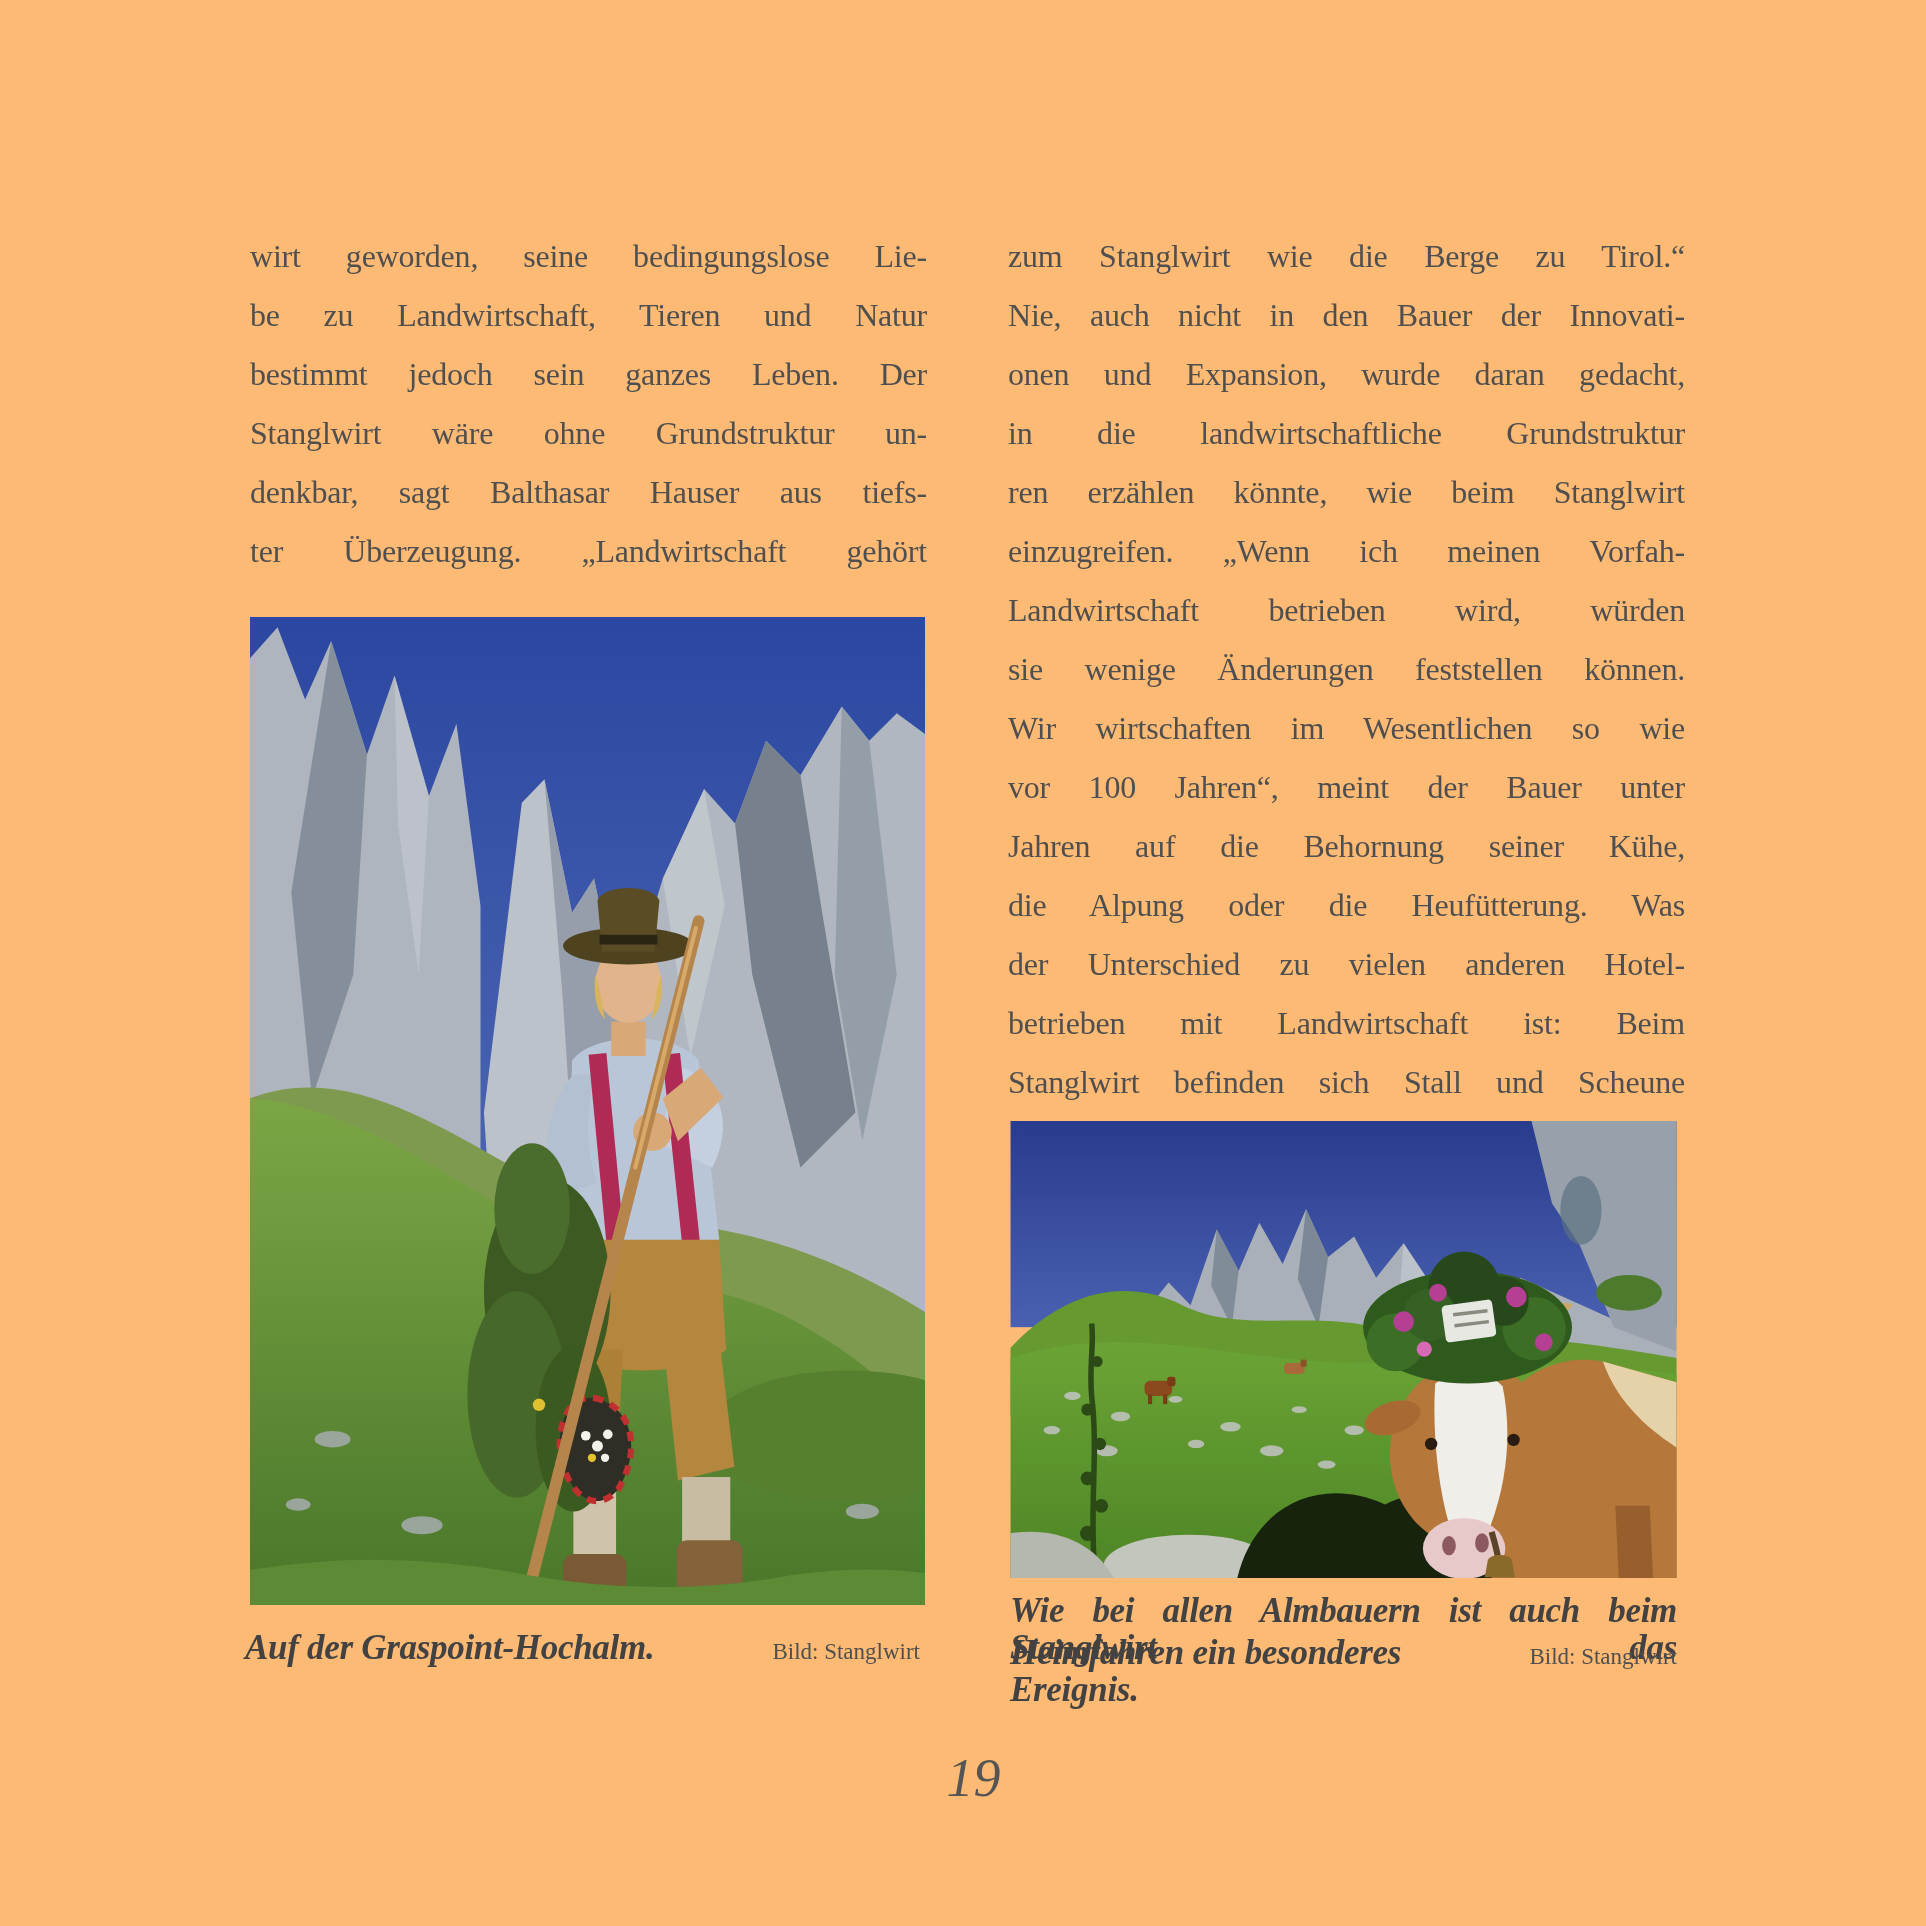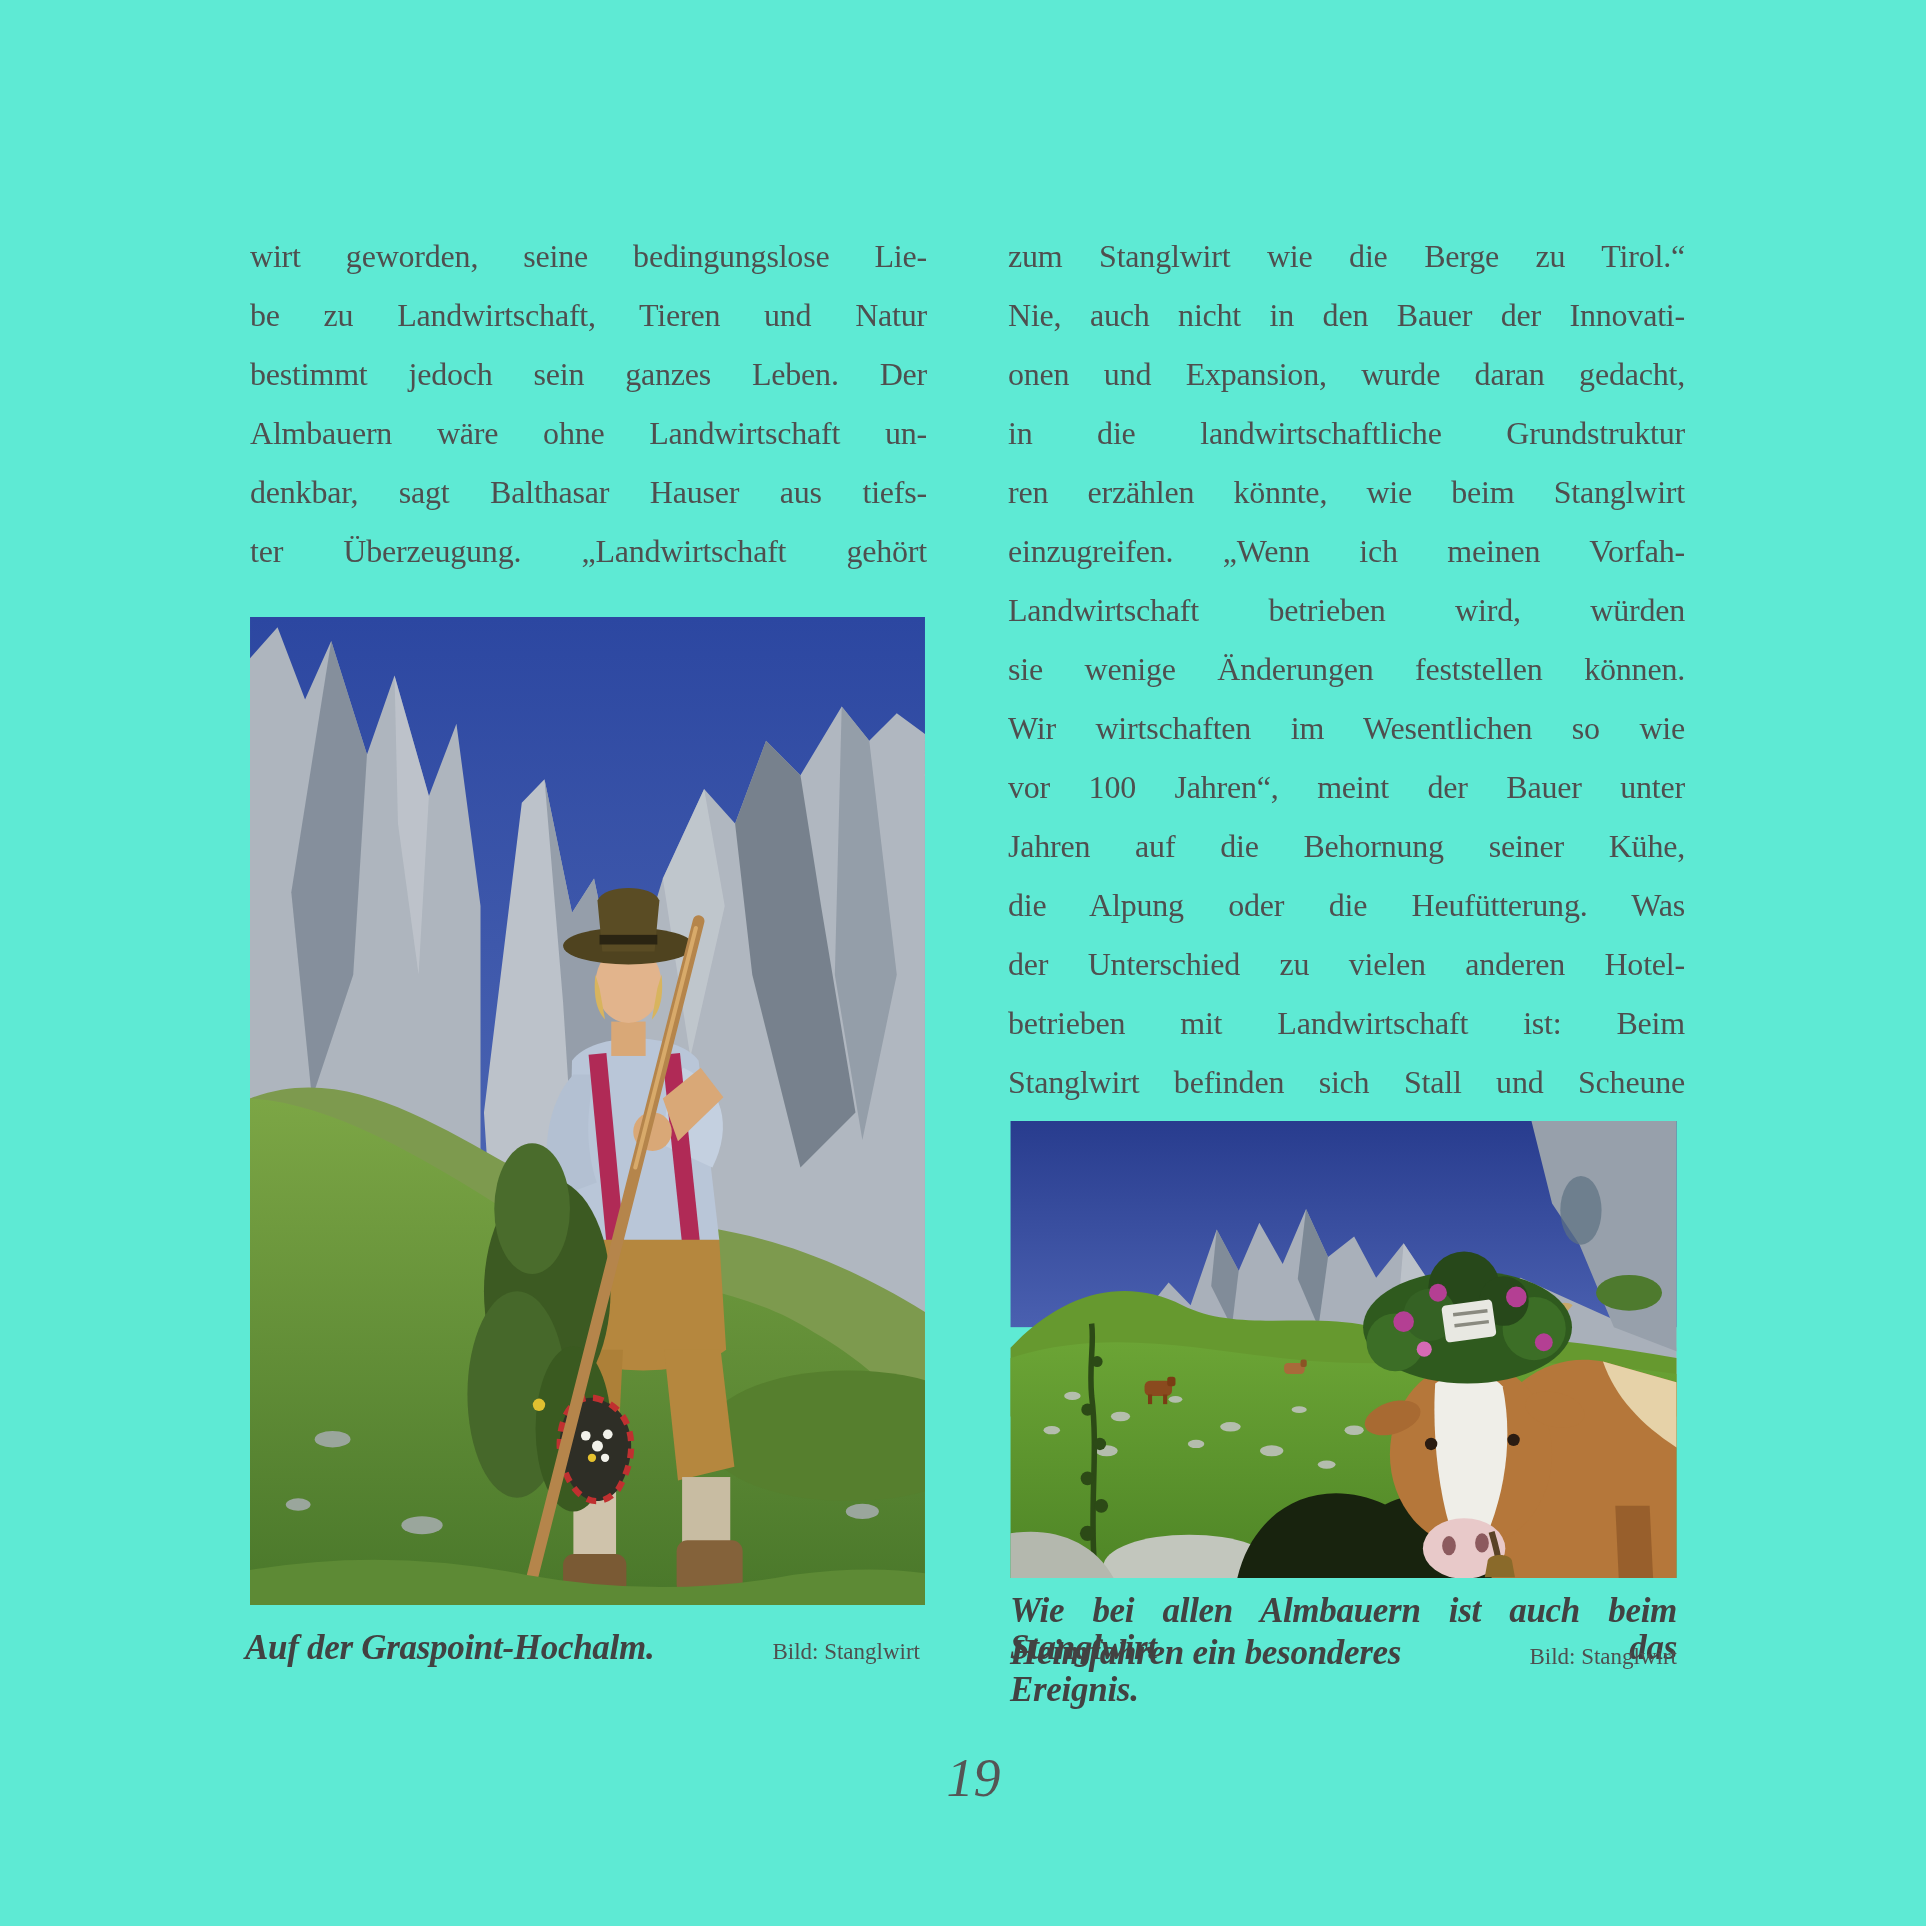--- a/index.html
+++ b/index.html
@@ -1,16 +1,16 @@
 <!DOCTYPE html>
 <html style="font-size:11px"><head>
 <meta charset="utf-8">
 <style>
   html,body{margin:0;padding:0;background:#ffffff;}
-  .page{position:relative;width:1926px;height:1926px;background:#5eead4;overflow:hidden;
+  .page{position:relative;width:1926px;height:1926px;background:#fdba74;overflow:hidden;
         font-family:"Liberation Serif","DejaVu Serif",serif;color:#4d4d4d;}
   .column{position:absolute;top:227px;width:677px;}
   .col-left{left:250px;}
   .col-right{left:1008px;}
   .line{font-size:32px;line-height:59px;text-align:justify;text-align-last:justify;
         letter-spacing:-0.2px;color:#4f4f4f;}
   figure{margin:0;padding:0;position:absolute;}
   .fig-left{left:250px;top:617px;width:675px;height:988px;}
   .fig-right{left:1010px;top:1121px;width:667px;height:457px;}
   svg{display:block;}
@@ -27,21 +27,21 @@
 </style>
 </head>
 <body>
 
 <div class="page">
 
   <div class="column col-left">
     <div class="line">wirt geworden, seine bedingungslose Lie-</div>
     <div class="line">be zu Landwirtschaft, Tieren und Natur</div>
     <div class="line">bestimmt jedoch sein ganzes Leben. Der</div>
-    <div class="line">Almbauern wäre ohne Landwirtschaft un-</div>
+    <div class="line">Stanglwirt wäre ohne Grundstruktur un-</div>
     <div class="line">denkbar, sagt Balthasar Hauser aus tiefs-</div>
     <div class="line">ter Überzeugung. „Landwirtschaft gehört</div>
   </div>
 
   <div class="column col-right">
     <div class="line">zum Stanglwirt wie die Berge zu Tirol.“</div>
     <div class="line">Nie, auch nicht in den Bauer der Innovati-</div>
     <div class="line">onen und Expansion, wurde daran gedacht,</div>
     <div class="line">in die landwirtschaftliche Grundstruktur</div>
     <div class="line">ren erzählen könnte, wie beim Stanglwirt</div>

